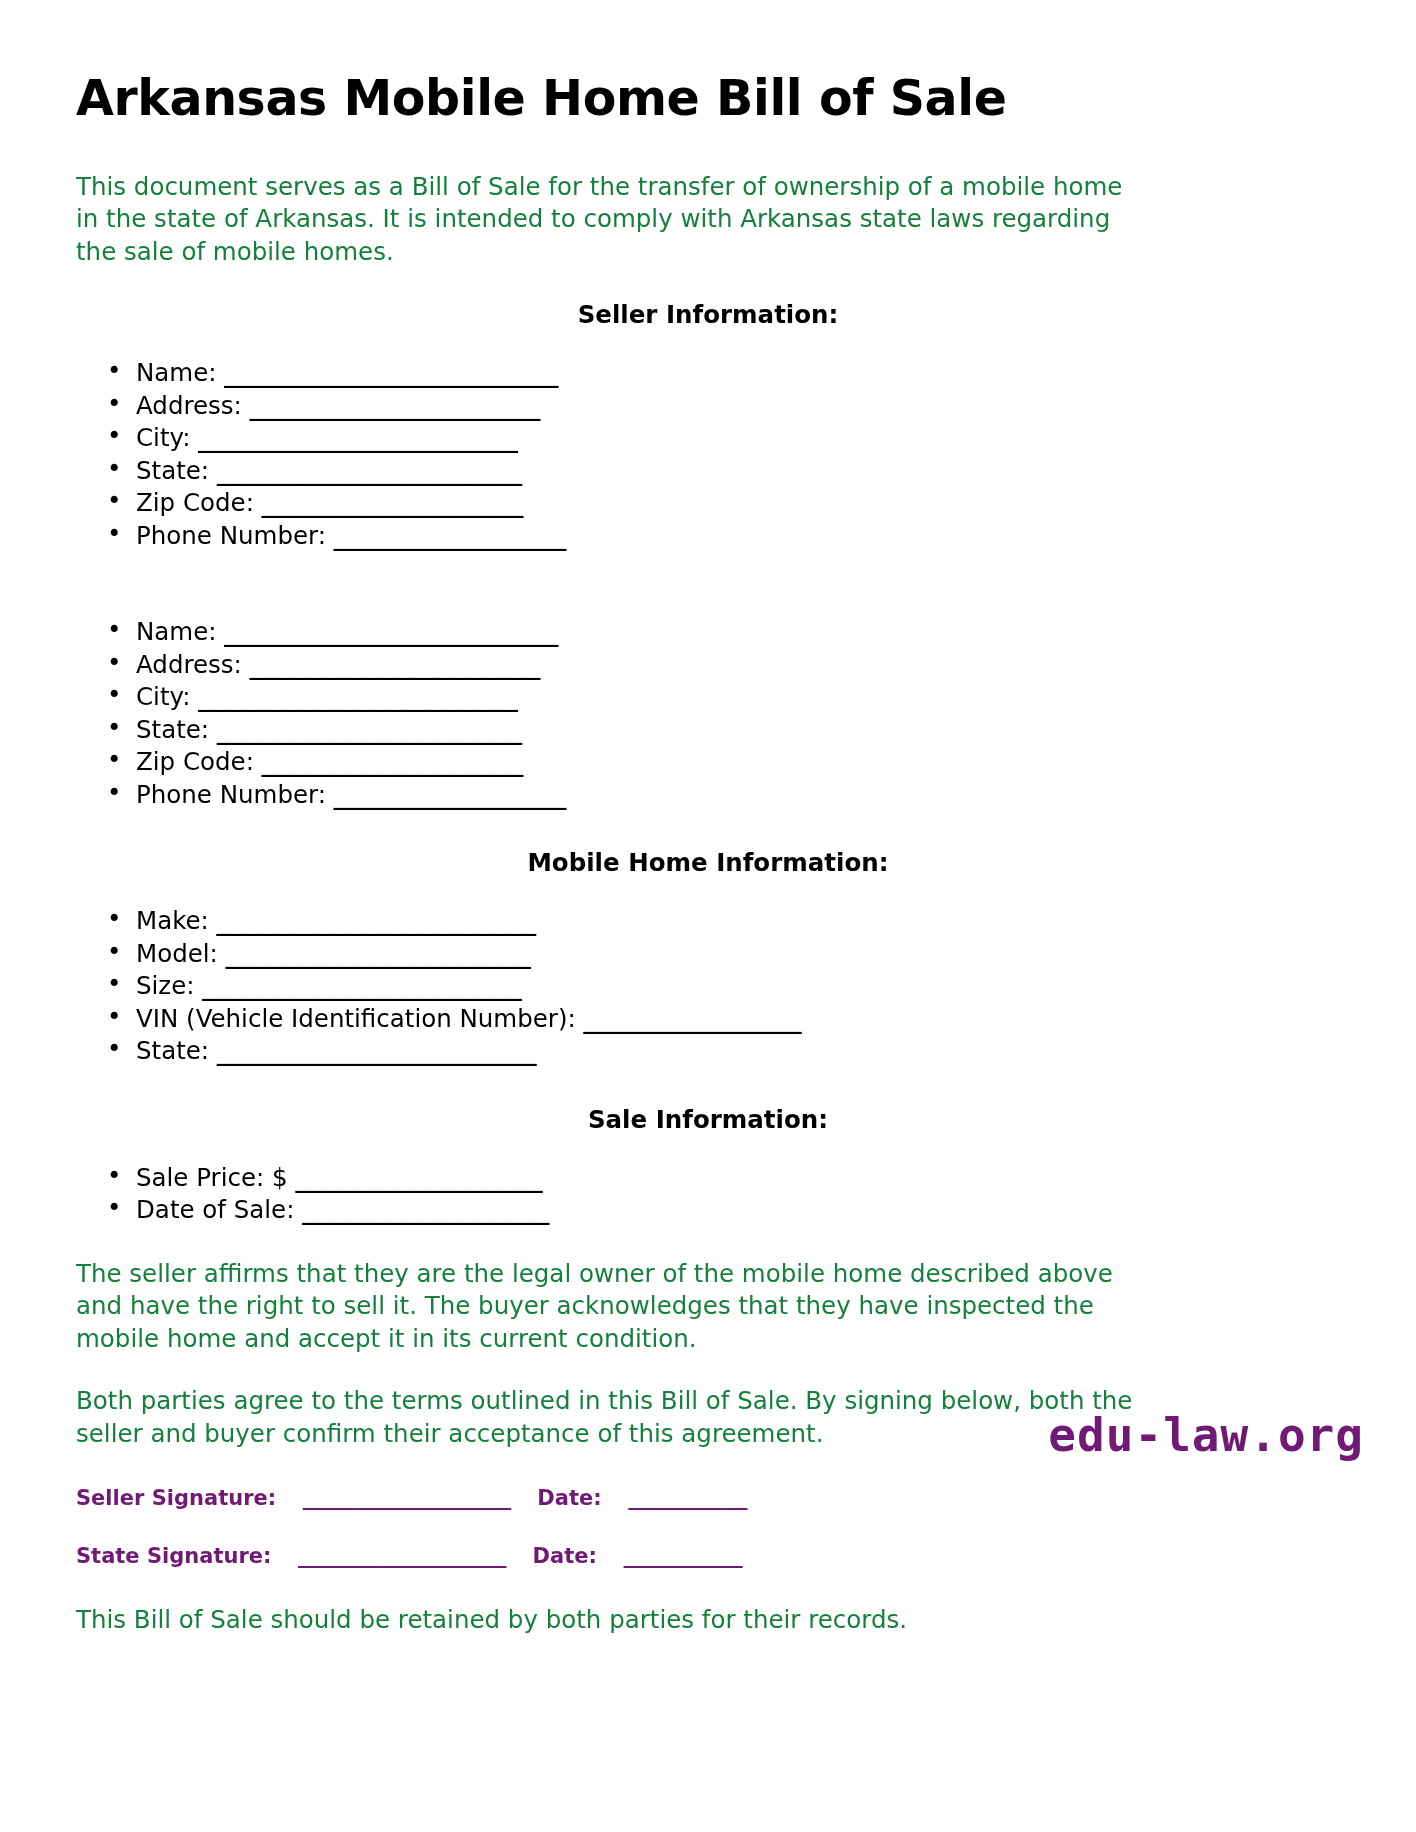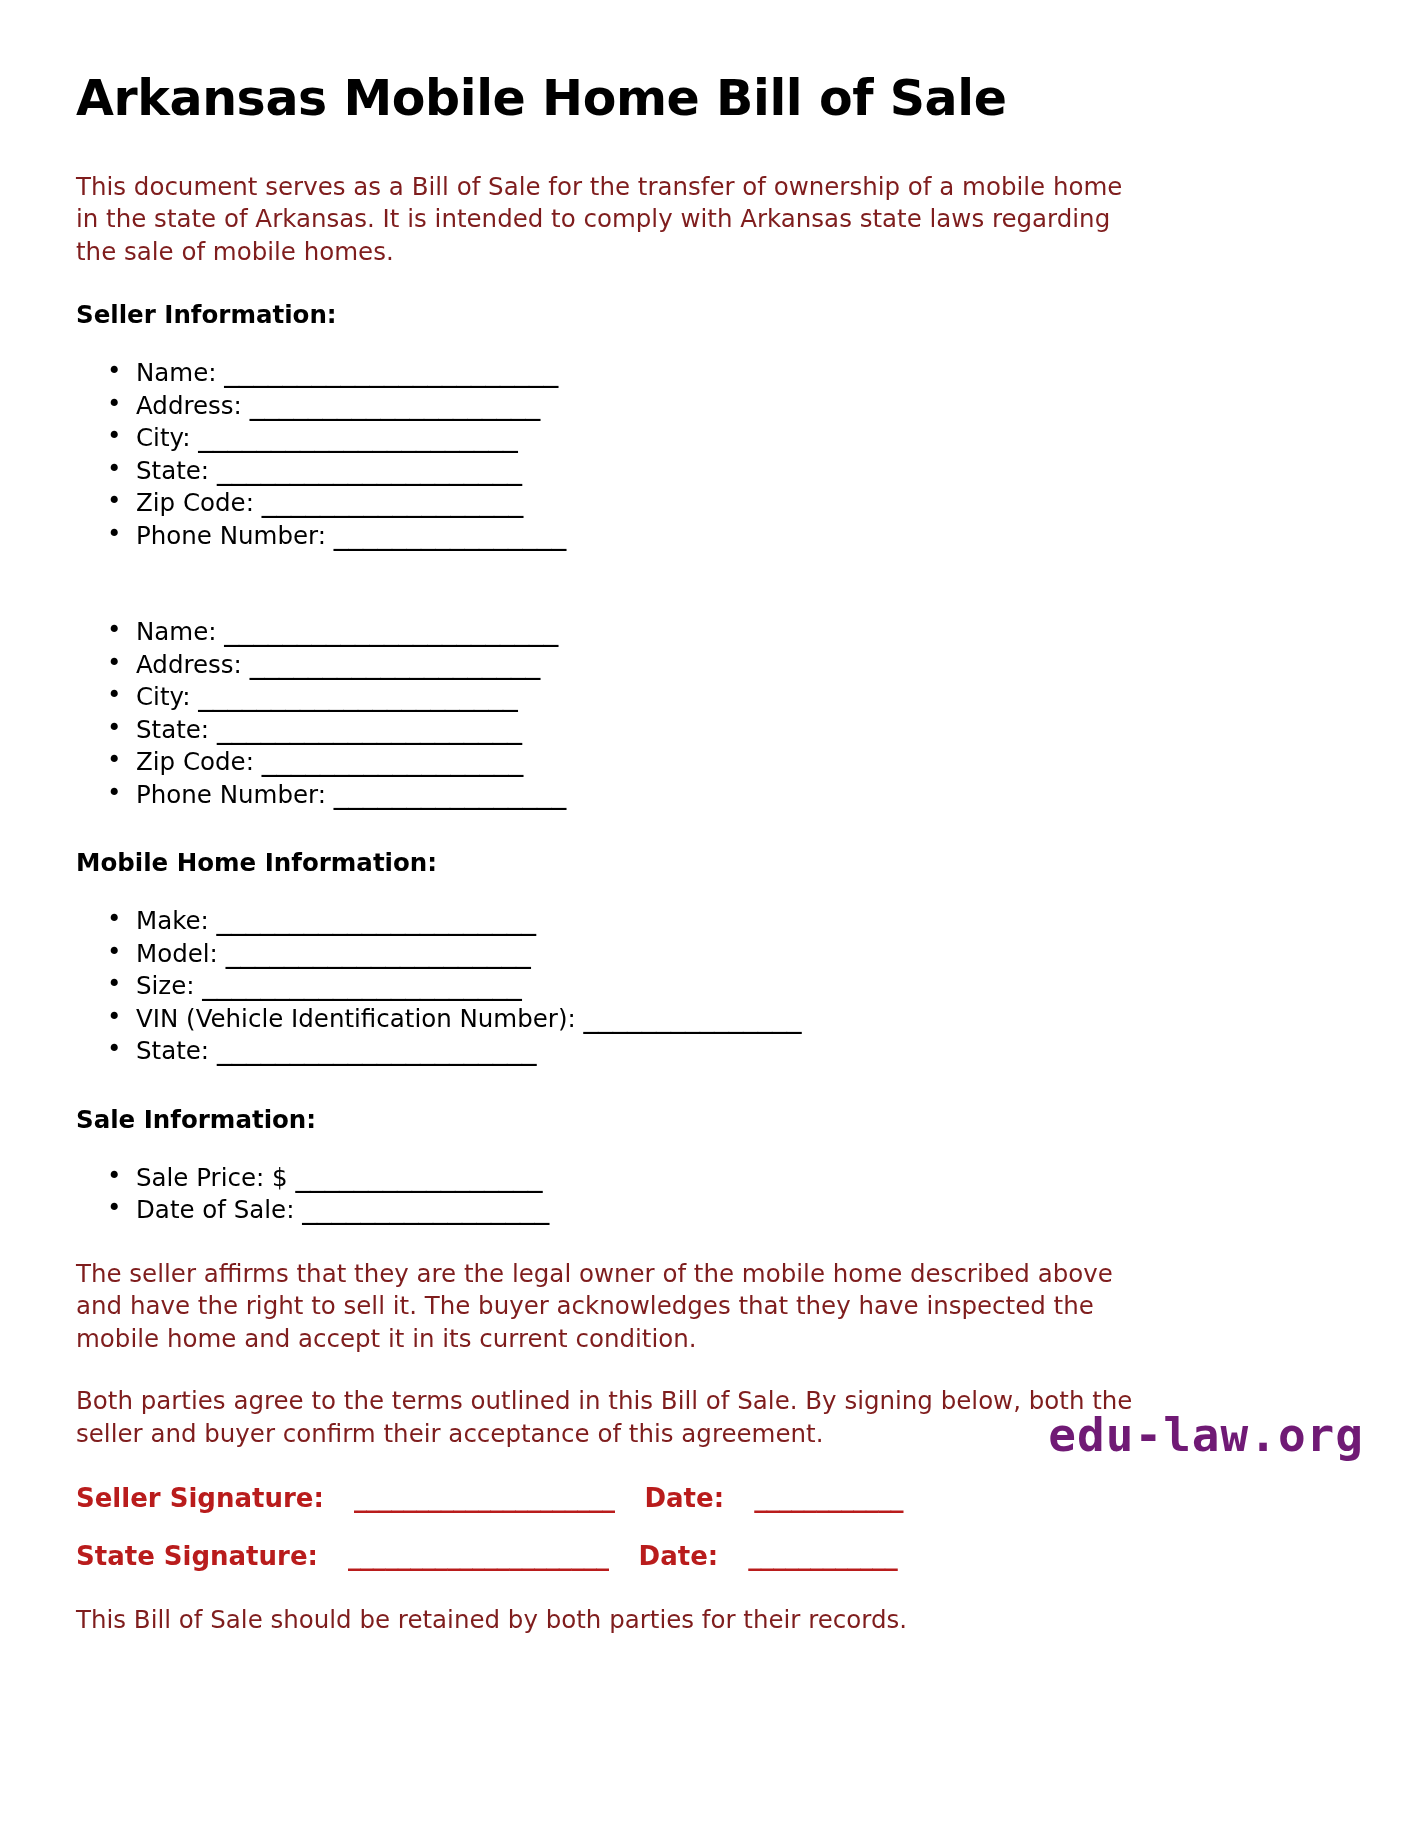--- a/index.html
+++ b/index.html
@@ -42,38 +42,39 @@
     padding: 0;
     color: #000;
   }
 
   
   .para {
     font-size: 24.5px;
     line-height: 32.5px;
     margin: 0;
     padding: 0;
-    color: #7f1d1d;
+    color: #15803d;
     max-width: 1066px;
     font-weight: normal;
   }
   .gap-after-title { height: 44px; }
   .gap-sm { height: 26px; }
   .gap-md { height: 32px; }
   .gap-lg { height: 38px; }
   .gap-para { height: 30px; }
 
   
   .section-heading {
     font-size: 24.5px;
     font-weight: bold;
     line-height: 30px;
     margin: 0;
     padding: 0;
     color: #000;
+    text-align: center;
   }
 
   
   ul.field-list {
     list-style: none;
     margin: 0;
     padding: 0;
   }
   ul.field-list li {
     position: relative;
@@ -90,24 +91,24 @@
     font-size: 24.5px;
     line-height: 30.5px;
   }
   .fill {
     letter-spacing: -0.5px;
     font-size: 30px;
   }
 
   
   .sig-row {
-    font-size: 26px;
+    font-size: 21px;
     font-weight: bold;
     line-height: 32px;
-    color: #b91c1c;
+    color: #701a75;
     white-space: nowrap;
   }
   .sig-row .sig-fill {
     font-weight: bold;
     letter-spacing: -0.6px;
   }
   .sig-label { font-weight: bold; }
   .sig-gap { display: inline-block; width: 12px; }
 
   

